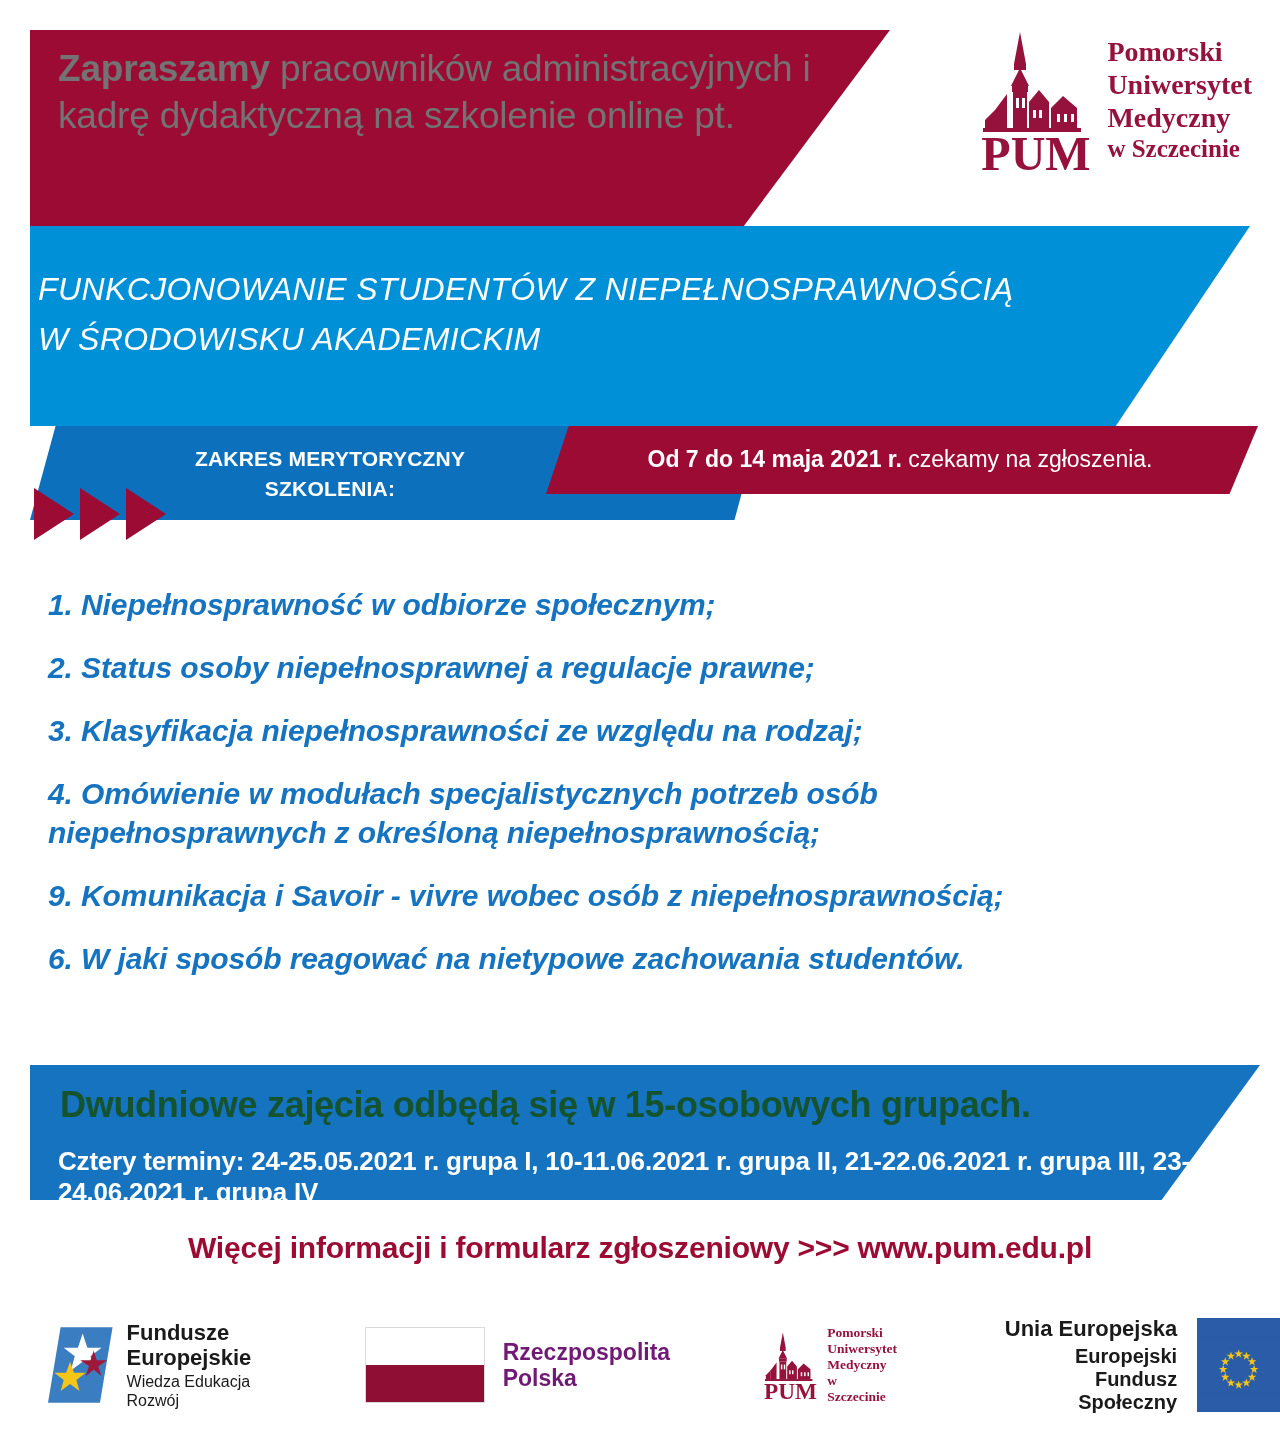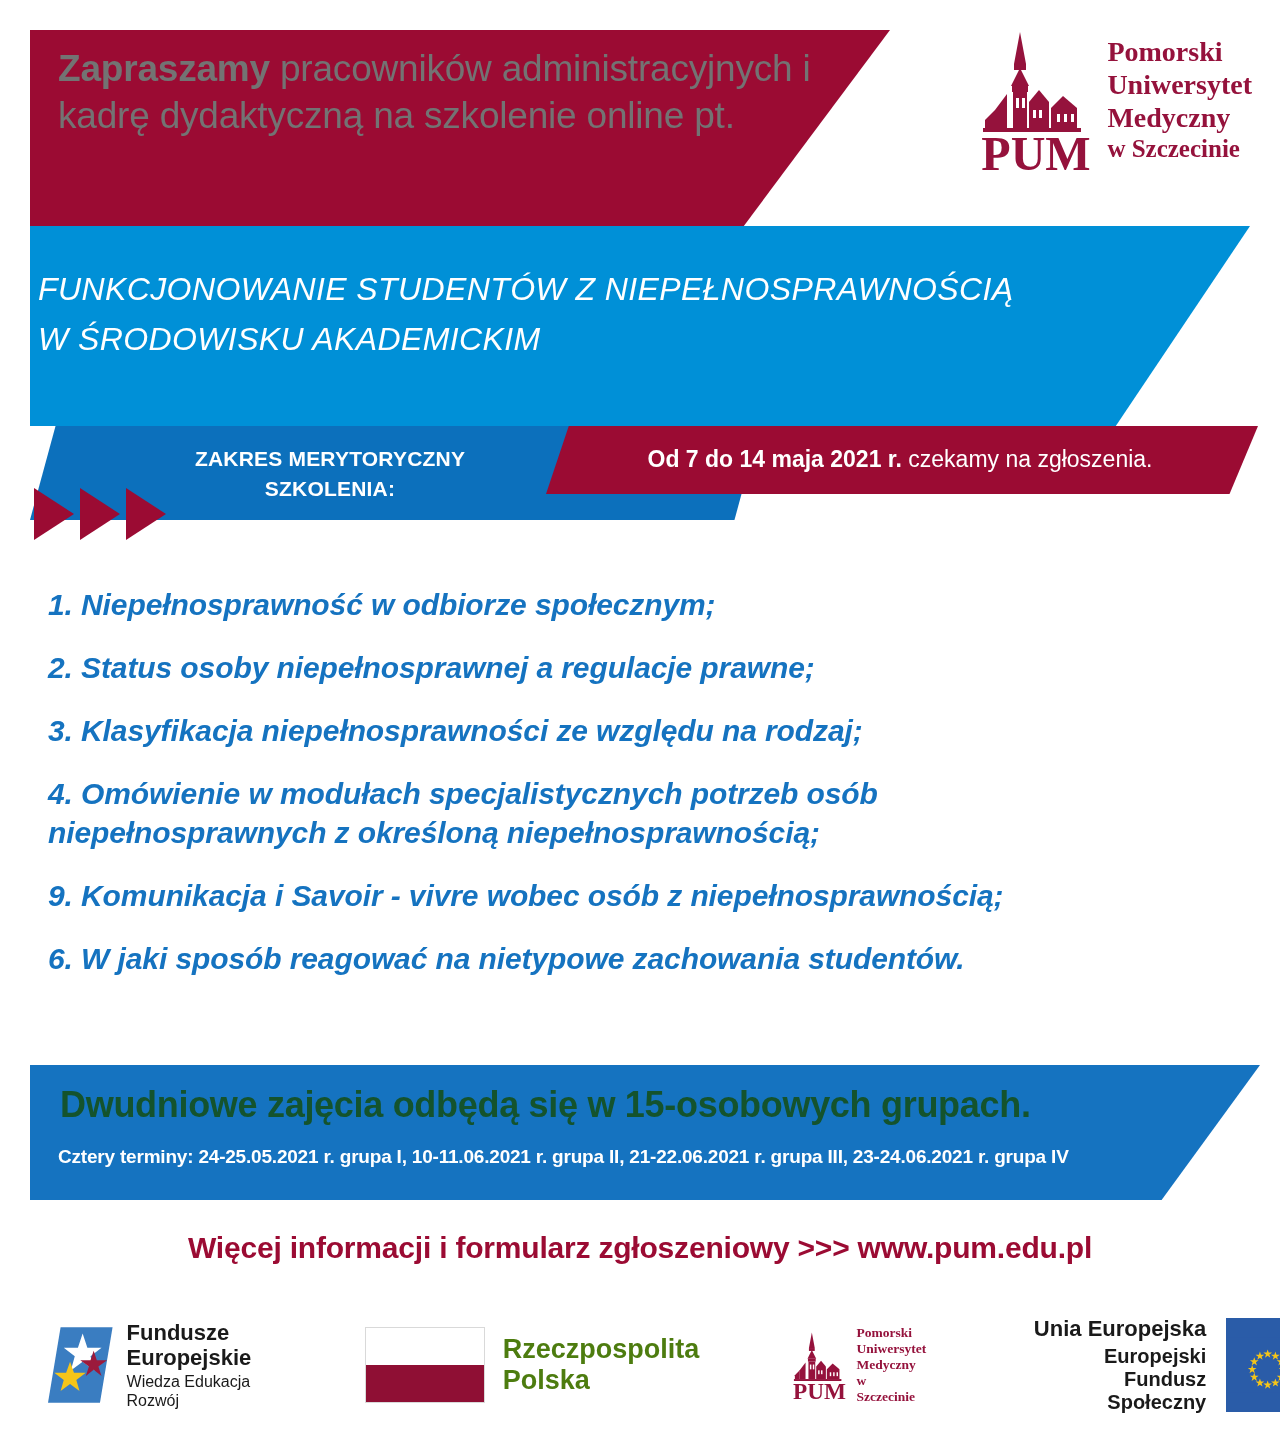--- a/index.html
+++ b/index.html
@@ -110,21 +110,21 @@
     clip-path:polygon(0 0, 100% 0, 92% 100%, 0 100%);
     z-index:1;
   }
   .bottom-head{
     position:absolute;left:60px;top:1085px;width:1120px;
     color:#14532d;font-size:36px;font-weight:700;line-height:1.1;
     letter-spacing:-0.3px;z-index:3;
   }
   .bottom-sub{
     position:absolute;left:58px;top:1146px;width:1150px;
-    color:#ffffff;font-size:19px;font-weight:700;line-height:1.2;
+    color:#ffffff;font-size:26px;font-weight:700;line-height:1.2;
     letter-spacing:-0.2px;z-index:3;
   }
 
   
   .more-info{
     position:absolute;left:0;top:1231px;width:1280px;text-align:center;
     color:#9b0b33;font-size:30px;font-weight:700;z-index:3;
     letter-spacing:-0.2px;
   }
 
@@ -137,21 +137,21 @@
   .fl-fe{margin-left:48px;gap:14px;}
   .fl-rp{margin-left:96px;gap:18px;}
   .fl-pum{margin-left:92px;gap:8px;}
   .fl-ue{margin-left:104px;gap:20px;}
 
   .fe-text{font-size:22px;font-weight:700;color:#1a1a1a;line-height:1.14;}
   .fe-text .sub{font-size:16px;font-weight:400;margin-top:3px;}
   .rp-flag{width:120px;height:76px;border:1px solid #d9d9d9;box-sizing:border-box;}
   .rp-flag .w{height:50%;background:#ffffff;}
   .rp-flag .r{height:50%;background:#8f0f34;}
-  .rp-text{font-size:27px;font-weight:700;color:#4d7c0f;line-height:1.15;}
+  .rp-text{font-size:23px;font-weight:700;color:#701a75;line-height:1.15;}
   .pum-mark-sm{width:58px;height:74px;}
   .pum-words-sm{
     color:#95123c;font-family:"Liberation Serif", serif;
     font-weight:700;font-size:13.5px;line-height:1.2;
   }
   .ue-text{font-size:22px;font-weight:700;color:#1a1a1a;line-height:1.15;text-align:right;}
   .ue-text .sub{font-size:20px;font-weight:700;margin-top:3px;}
   .ue-flag{width:140px;height:94px;background:#2a5ca8;position:relative;}
 </style>
 </head>

